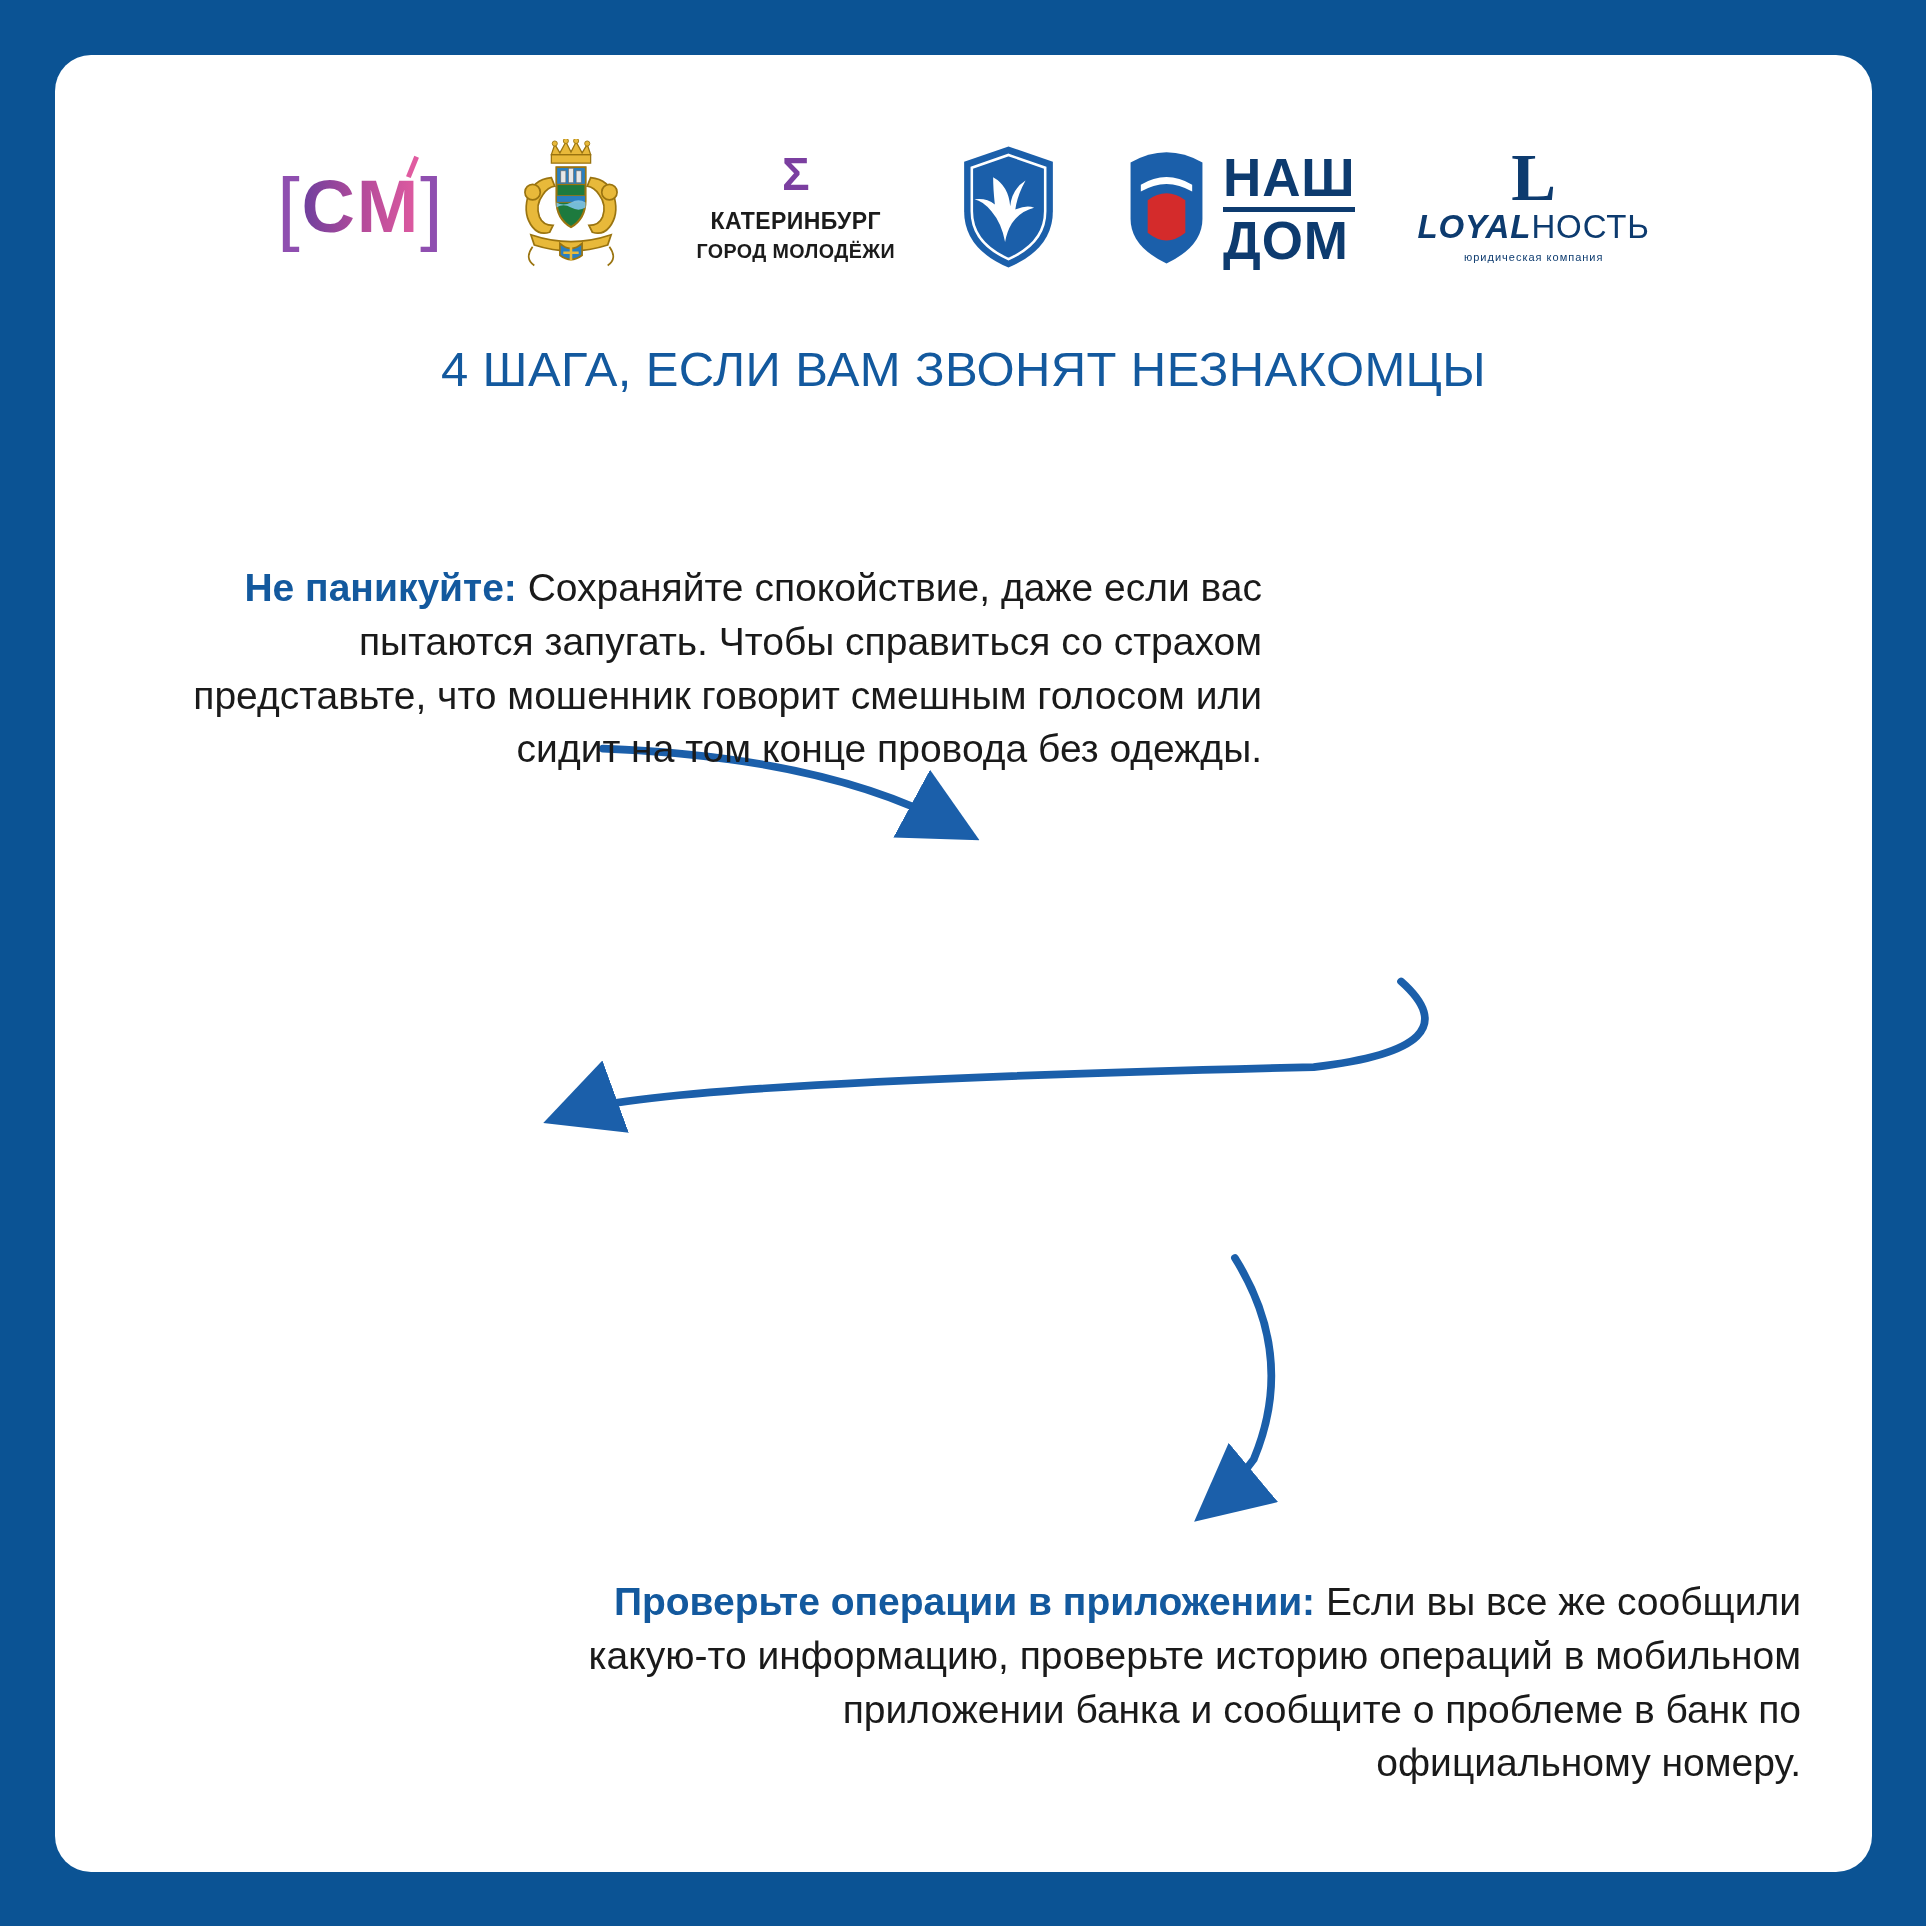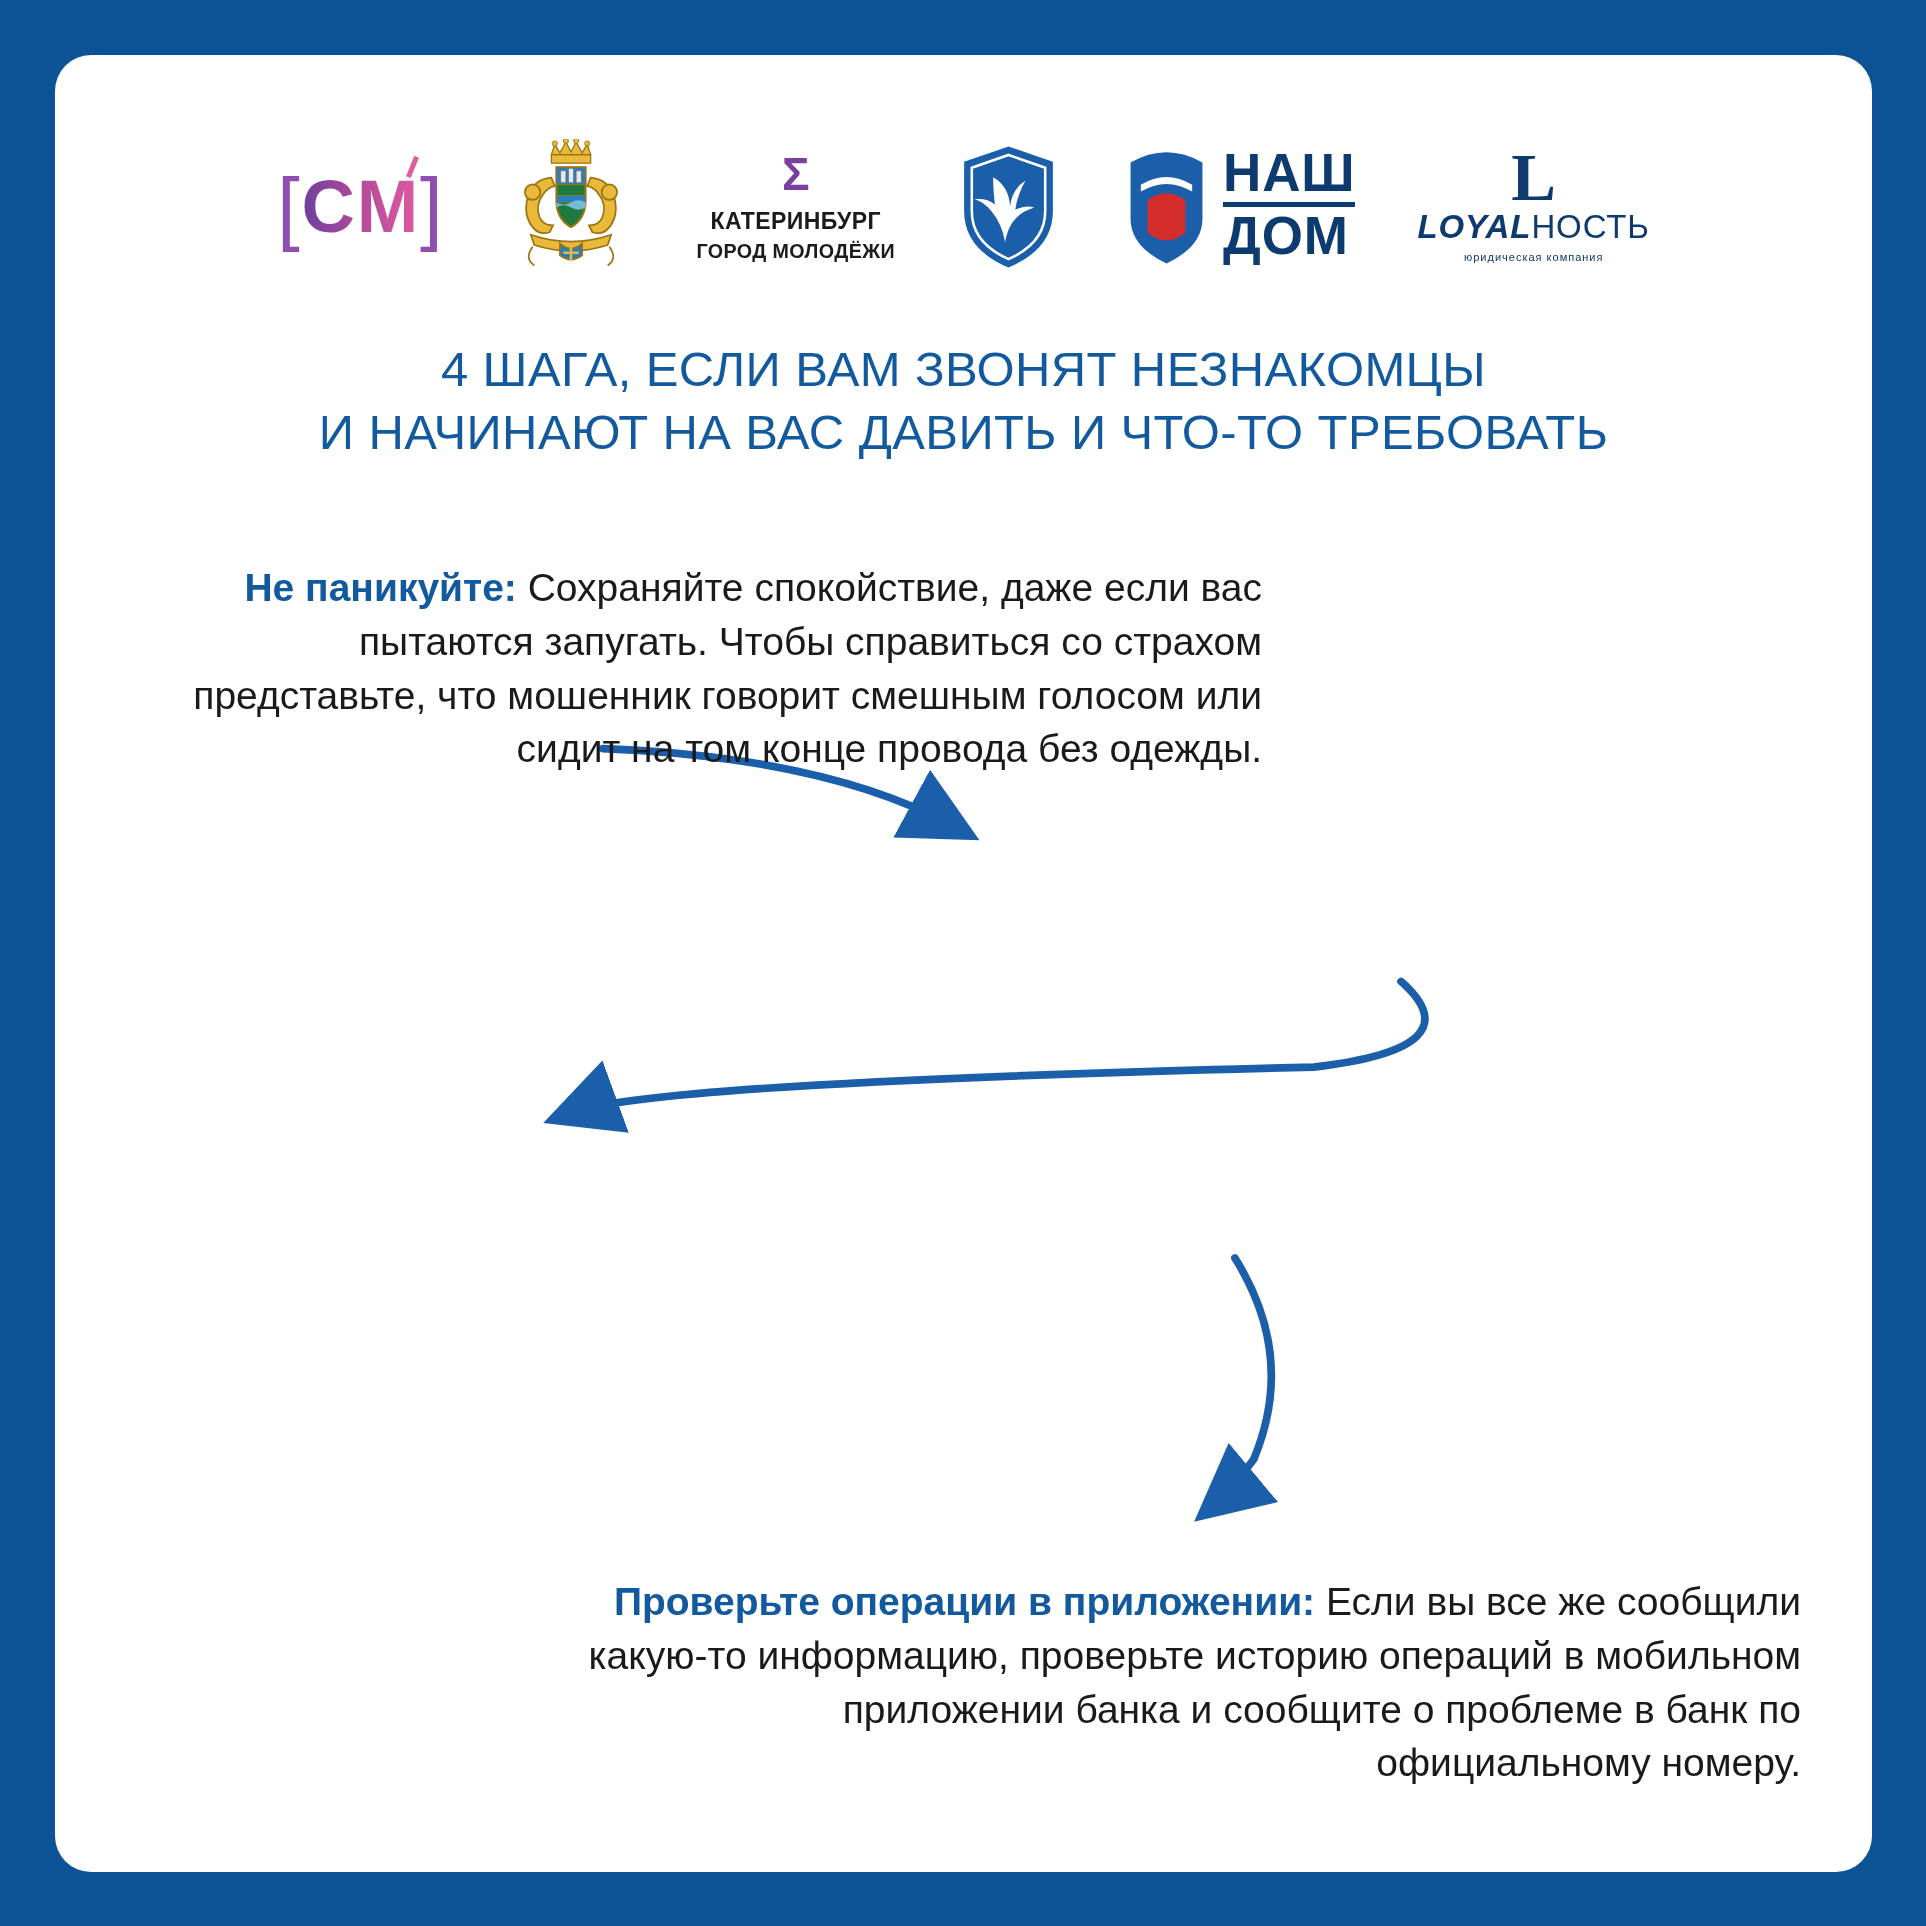--- a/index.html
+++ b/index.html
@@ -117,21 +117,21 @@
     color: #1b1b1b;
     letter-spacing: 0.4px;
   }
 
   
   .logo-shield { width: 103px; height: 128px; }
 
   
   .logo-nd {
     display: flex;
-    align-items: flex-start;
+    align-items: flex-end;
     gap: 12px;
   }
   .logo-nd .marker { width: 89px; height: 120px; }
   .logo-nd .words {
     display: flex;
     flex-direction: column;
     line-height: 0.98;
   }
   .logo-nd .w1, .logo-nd .w2 {
     font-size: 53px;
@@ -304,21 +304,20 @@
           <b>LOYAL</b><span>НОСТЬ</span>
         </div>
         <div class="lsub">юридическая компания</div>
       </div>
     </div>
 
   </div>
 
   <div class="title">
     <div>4 ШАГА, ЕСЛИ ВАМ ЗВОНЯТ НЕЗНАКОМЦЫ</div>
-    <div>И НАЧИНАЮТ НА ВАС ДАВИТЬ И ЧТО-ТО ТРЕБОВАТЬ</div>
   </div>
 
   <svg class="arrows" viewBox="0 0 2122 2122" xmlns="http://www.w3.org/2000/svg">
     <defs>
       <marker id="ah" markerWidth="10" markerHeight="10" refX="6" refY="5" orient="auto">
         <path d="M0 0 L10 5 L0 10 z" fill="#1b5faa"></path>
       </marker>
     </defs>
     <path d="M640 810 Q900 820 1048 900" fill="none" stroke="#1b5faa" stroke-width="9" stroke-linecap="round" marker-end="url(#ah)"></path>
     <path d="M1572 1082 Q1660 1160 1470 1182 Q700 1200 604 1235" fill="none" stroke="#1b5faa" stroke-width="9" stroke-linecap="round" marker-end="url(#ah)"></path>

